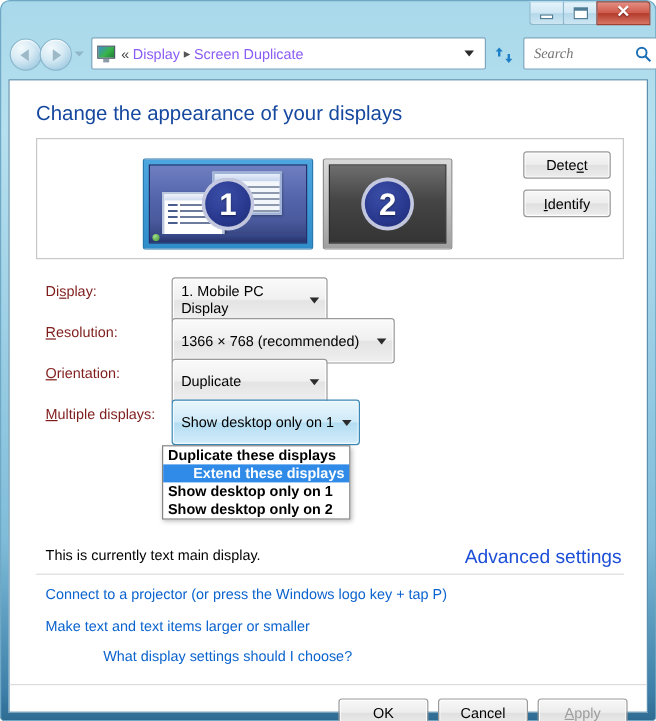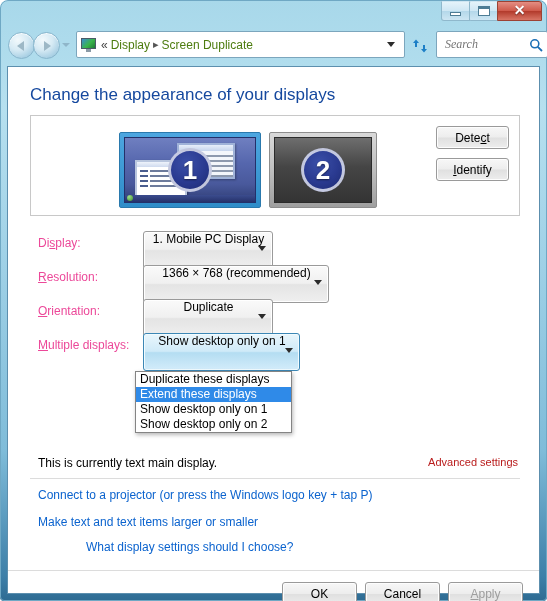--- a/index.html
+++ b/index.html
@@ -152,21 +152,21 @@
     border: 1px solid #4a5a66;
     box-sizing: border-box;
   }
   .mon-ic-stand {
     position: absolute; left: 5px; top: 11px;
     width: 5px; height: 3px;
     background: #8a9aa6;
   }
   .crumb {
     font-size: 12px;
-    color: #4d7c0f;
+    color: #8b5cf6;
     white-space: nowrap;
   }
   .crumb-sep { color: #555; margin: 0 3px; font-size: 11px; }
   .crumb-chevrons { color: #444; margin-right: 3px; font-size: 12px; }
   .addr-drop {
     margin-left: auto;
     width: 0; height: 0;
     border-left: 4px solid transparent;
     border-right: 4px solid transparent;
     border-top: 5px solid #2b2b2b;
@@ -394,40 +394,39 @@
     width: 490px;
   }
   .row {
     position: relative;
     height: 34px;
   }
   .row .lbl {
     position: absolute;
     left: 8px; top: 6px;
     font-size: 12px;
-    color: #ec4899;
+    color: #7f1d1d;
     white-space: nowrap;
     text-align: right;
   }
   .combo {
     position: absolute;
     left: 113px;
     top: 1px;
     height: 38px;
     box-sizing: border-box;
     background: linear-gradient(to bottom, #fafafa 0%, #f0f0f0 48%, #e4e4e4 52%, #efefef 100%);
     border: 1px solid #9a9a9a;
     border-radius: 3px;
     box-shadow: inset 0 0 0 1px #fff;
     display: flex;
     align-items: center;
     padding: 0 6px 0 7px;
     font-size: 12px;
     cursor: default;
-    flex-direction: column;
   }
   .combo .caret {
     margin-left: auto;
     width: 0; height: 0;
     border-left: 4px solid transparent;
     border-right: 4px solid transparent;
     border-top: 5px solid #2b2b2b;
   }
   .combo.active {
     background: linear-gradient(to bottom, #e9f6fc 0%, #cfeaf8 48%, #b4ddf2 52%, #d3ecfa 100%);
@@ -452,39 +451,40 @@
     box-shadow: 1px 2px 4px rgba(0,0,0,.28);
   }
   .dd-item {
     height: 15px;
     line-height: 15px;
     padding: 0 4px;
     font-size: 12px;
     color: #000;
     white-space: nowrap;
     cursor: default;
+    font-weight: bold;
   }
   .dd-item.selected {
     background: #2f8ae8;
     color: #ffffff;
   }
 
   
   .main-display-note {
     position: absolute;
     left: 30px; top: 389px;
     font-size: 12px;
     color: #000;
     white-space: nowrap;
   }
   .advanced-link {
     position: absolute;
     right: 21px; top: 389px;
-    font-size: 11px;
-    color: #b91c1c;
+    font-size: 16px;
+    color: #1d4ed8;
     white-space: nowrap;
     cursor: pointer;
     margin-left: 16px;
   }
   .hr {
     position: absolute;
     left: 22px; top: 411px;
     width: 490px;
     height: 1px;
     background: #dcdcdc;
@@ -669,18 +669,18 @@
       </div>
       <div class="btn disabled">
         <span><u>A</u>pply</span>
       </div>
     </div>
 
   </div>
 
   <div class="dropdown">
       <div class="dd-item">Duplicate these displays</div>
-      <div class="dd-item selected" style="background: rgb(47, 138, 232);">Extend these displays</div>
+      <div class="dd-item selected" style="background: rgb(47, 138, 232); text-align: right;">Extend these displays</div>
       <div class="dd-item">Show desktop only on 1</div>
       <div class="dd-item">Show desktop only on 2</div>
     </div>
 
 </div>
 
 </body></html>

